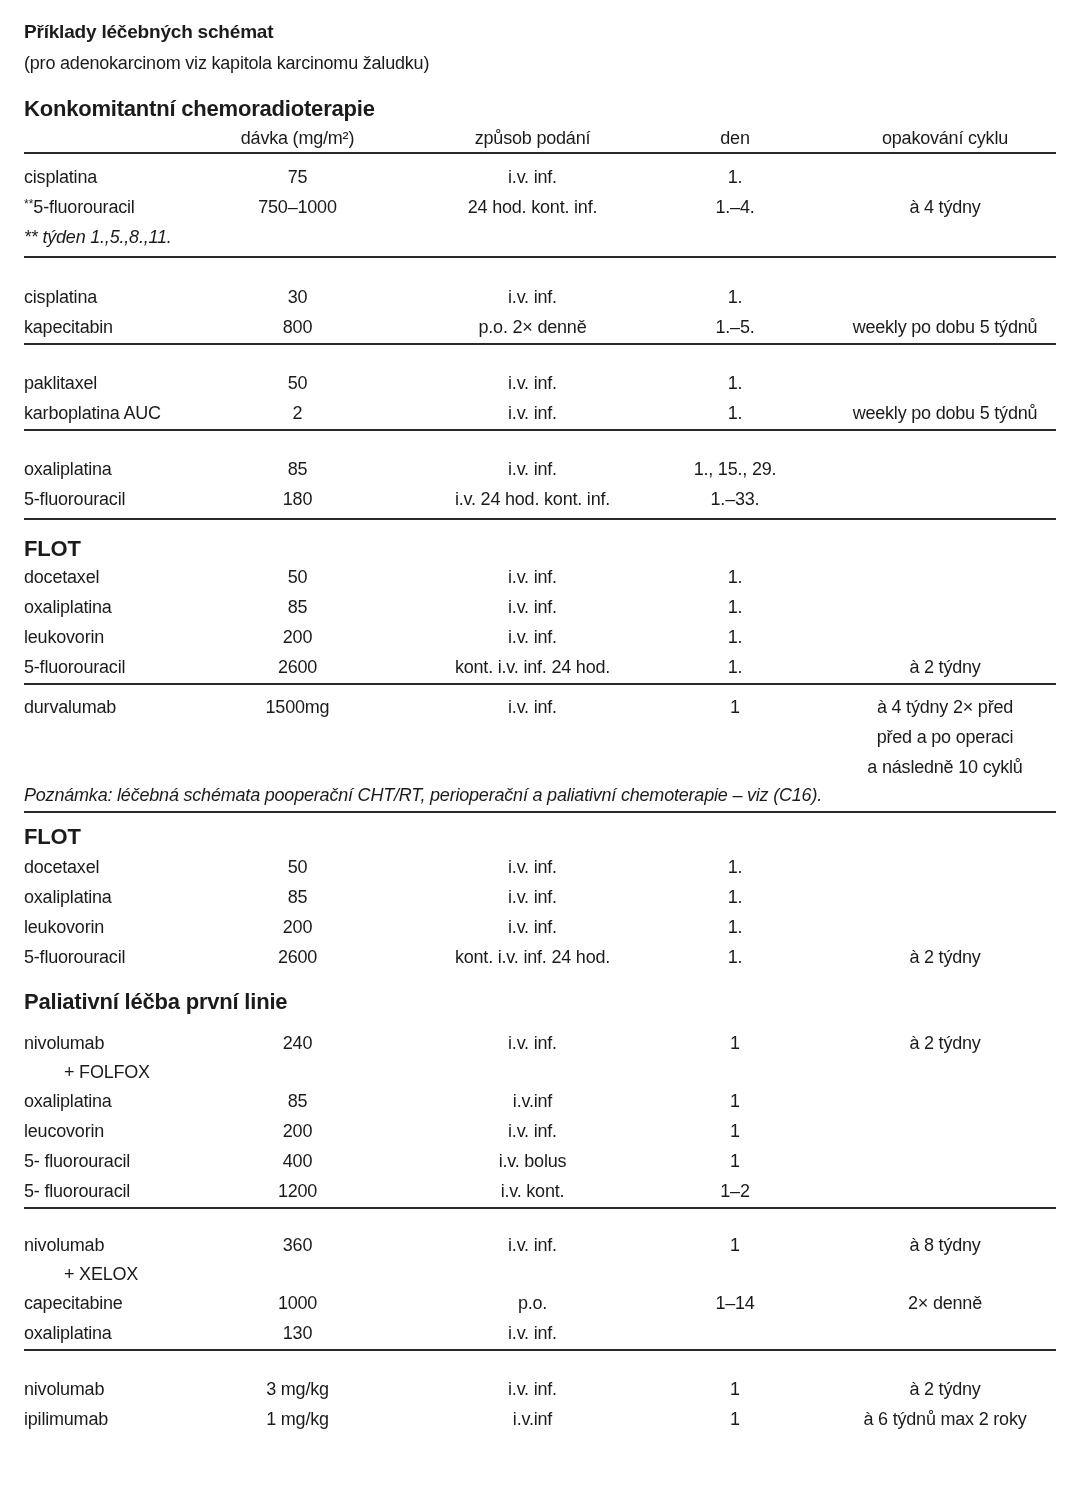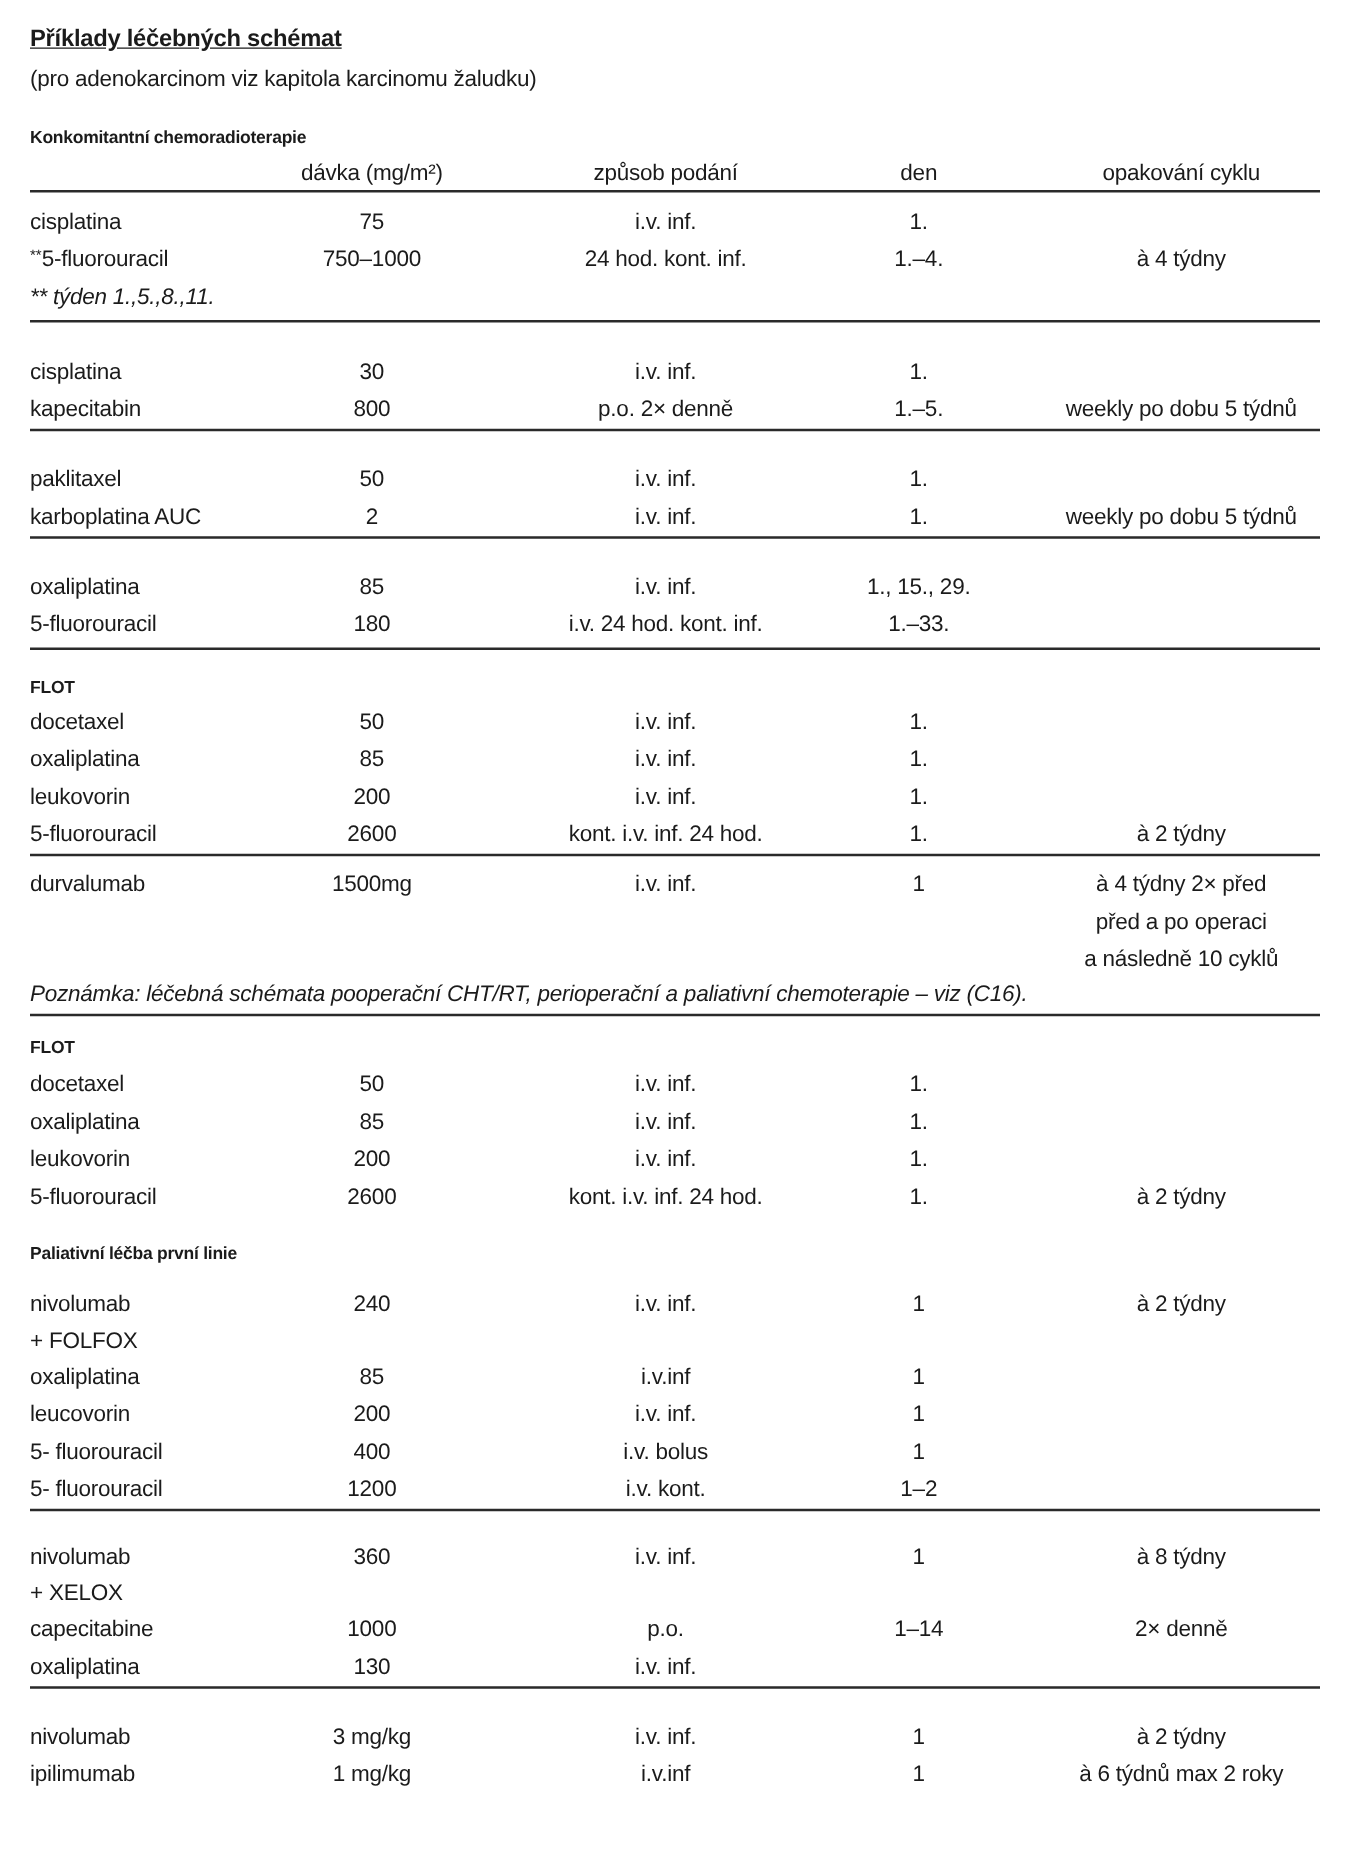--- a/index.html
+++ b/index.html
@@ -4,25 +4,25 @@
 <style>
   html,body{margin:0;padding:0;background:#ffffff;}
   body{
     width:1078px;height:1493px;
     font-family:"Liberation Sans", sans-serif;
     color:#1b1b1b;
     -webkit-font-smoothing:antialiased;
     overflow:hidden;
   }
   .page{padding:0 22px 0 24px;}
-  .title{font-size:19px;font-weight:bold;line-height:24px;letter-spacing:-0.2px;text-decoration:underline;}
+  .title{font-size:19px;font-weight:bold;line-height:24px;letter-spacing:-0.2px;}
   .subtitle{font-size:18px;line-height:22px;letter-spacing:-0.2px;}
-  .heading{font-size:14px;font-weight:bold;line-height:22px;letter-spacing:-0.2px;}
+  .heading{font-size:22px;font-weight:bold;line-height:22px;letter-spacing:-0.2px;}
   .note{font-size:18px;line-height:26px;font-style:italic;letter-spacing:-0.2px;}
-  .subrow{font-size:18px;line-height:28px;letter-spacing:-0.2px;}
+  .subrow{font-size:18px;line-height:28px;letter-spacing:-0.2px;margin-left:40px;}
   .rule{border-top:2px solid #2a2a2a;height:0;}
   .row,.colheader{
     display:grid;
     grid-template-columns:176px 195px 275px 130px 1fr;
     font-size:18px;line-height:30px;letter-spacing:-0.2px;
   }
   .colheader{font-weight:normal;line-height:24px;}
   .cell{white-space:nowrap;}
   .c1{text-align:left;}
   .c2,.c3,.c4,.c5{text-align:center;}

